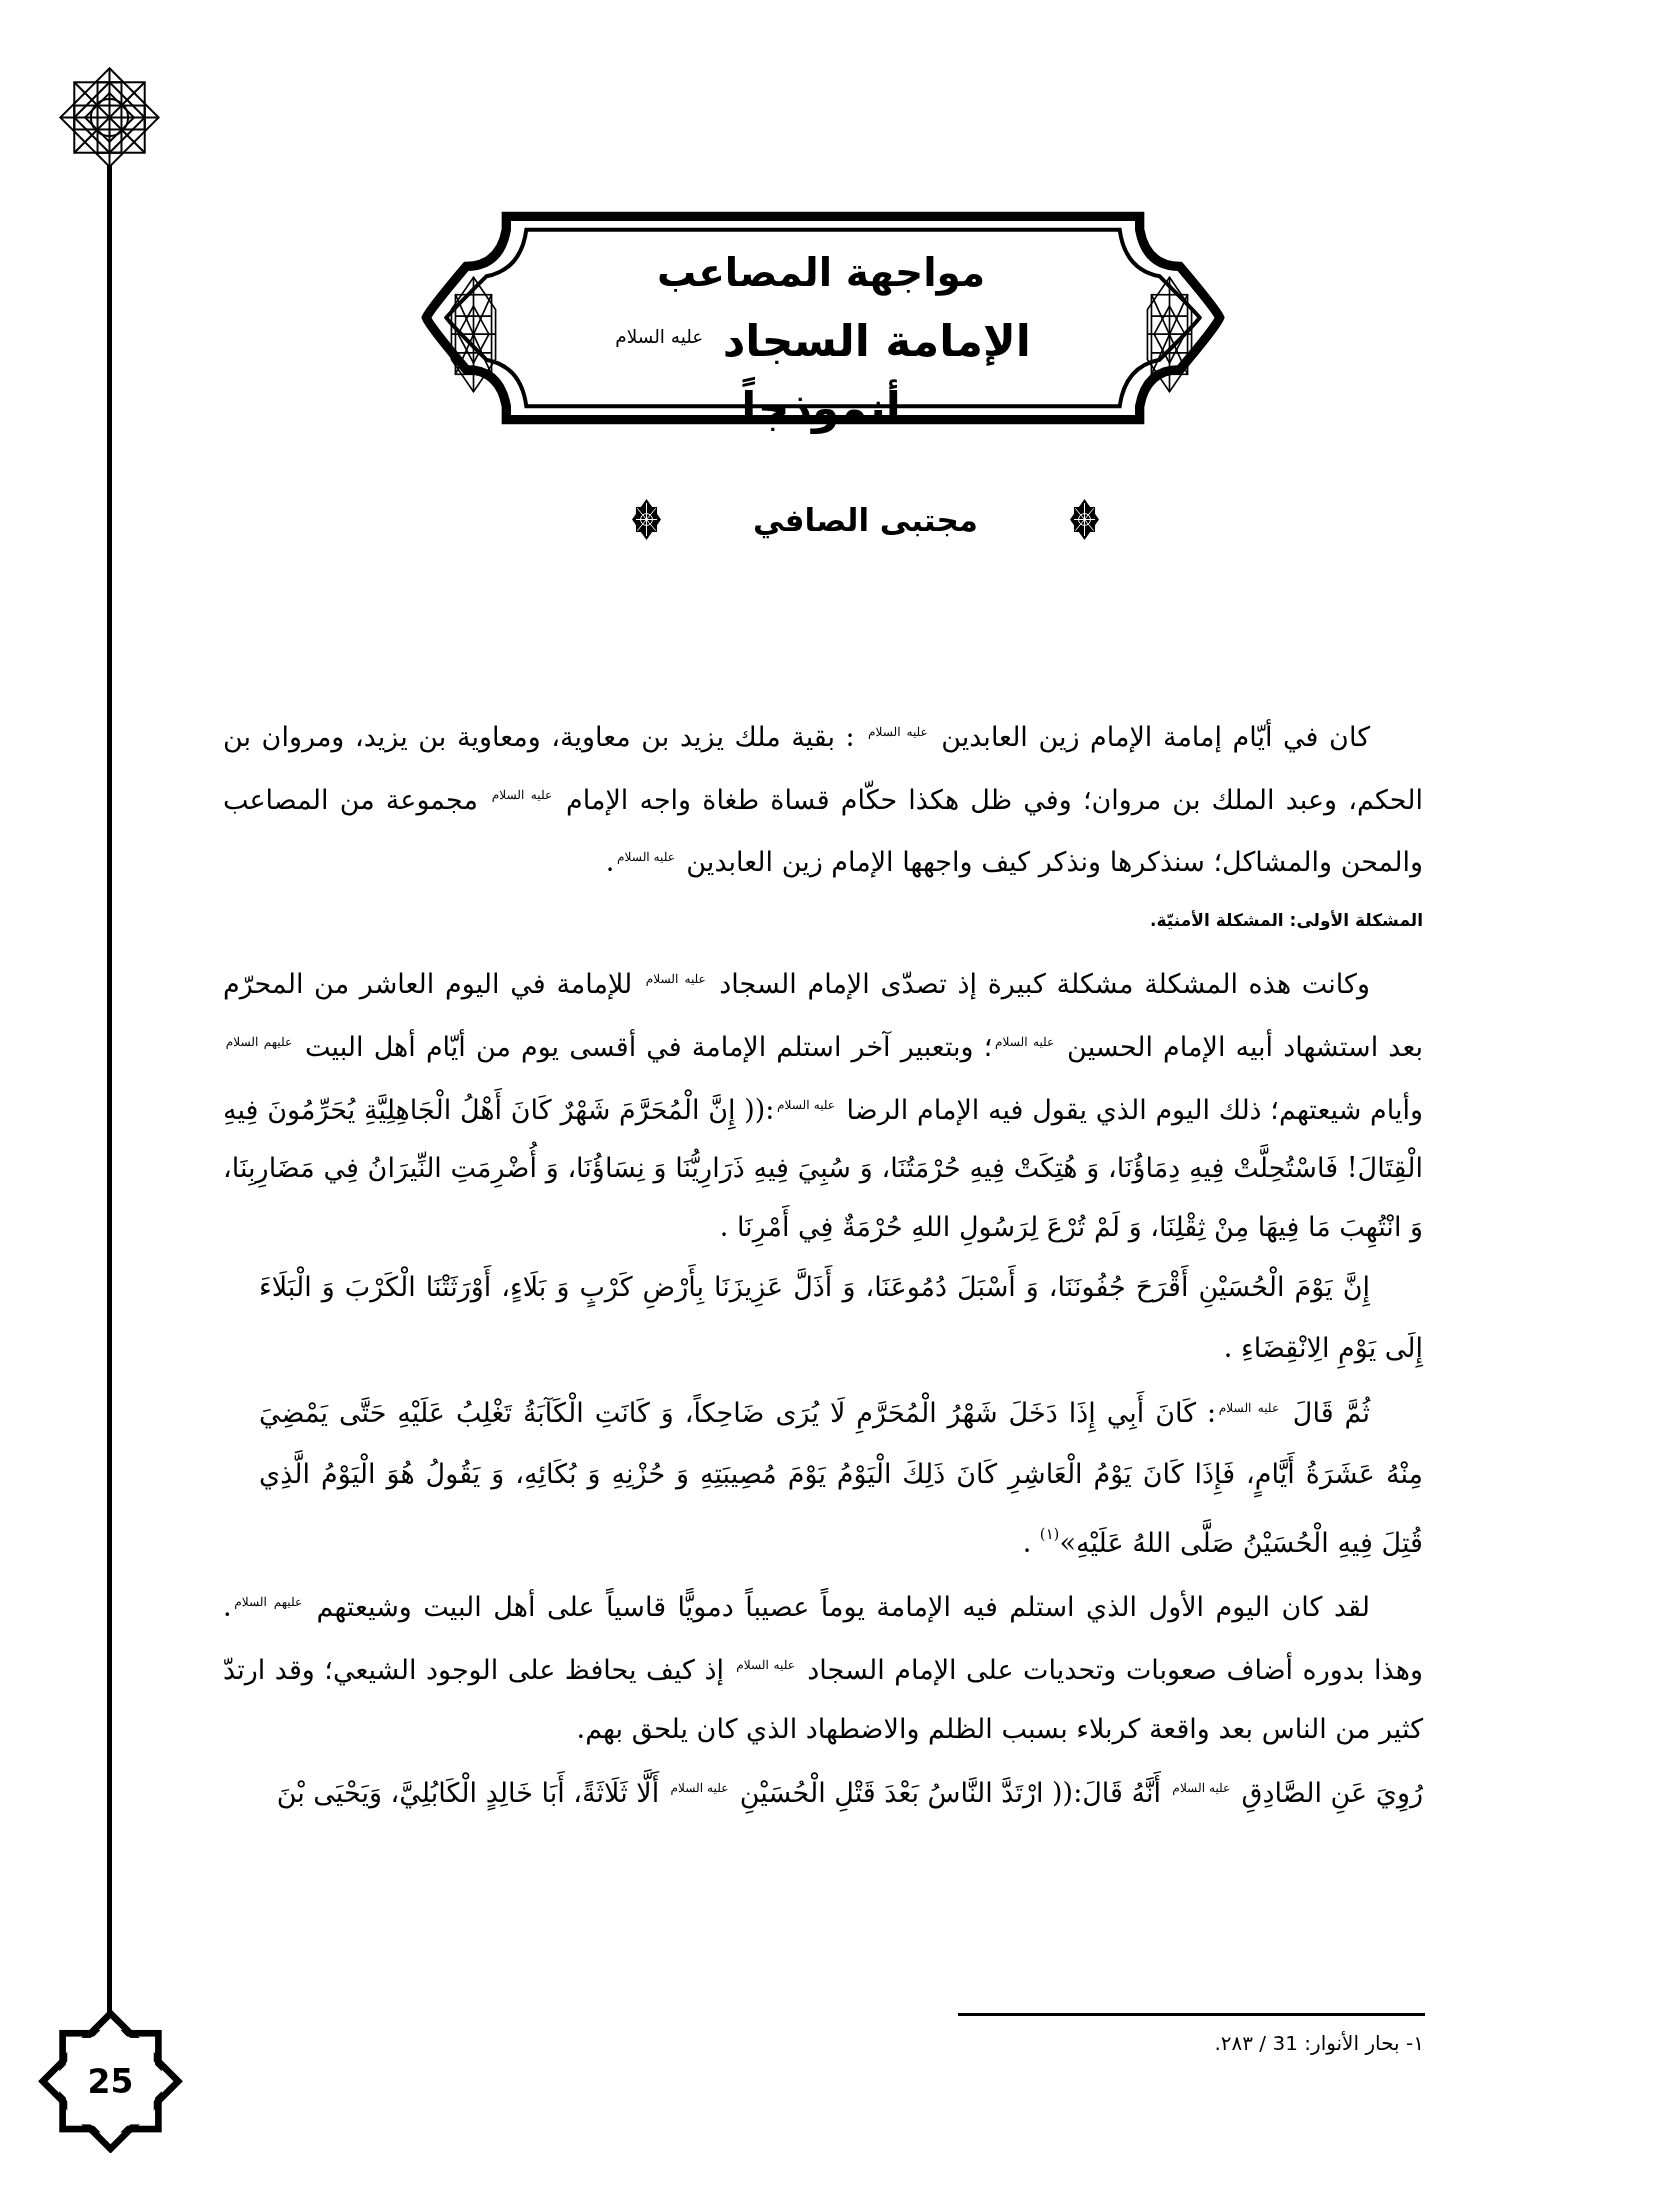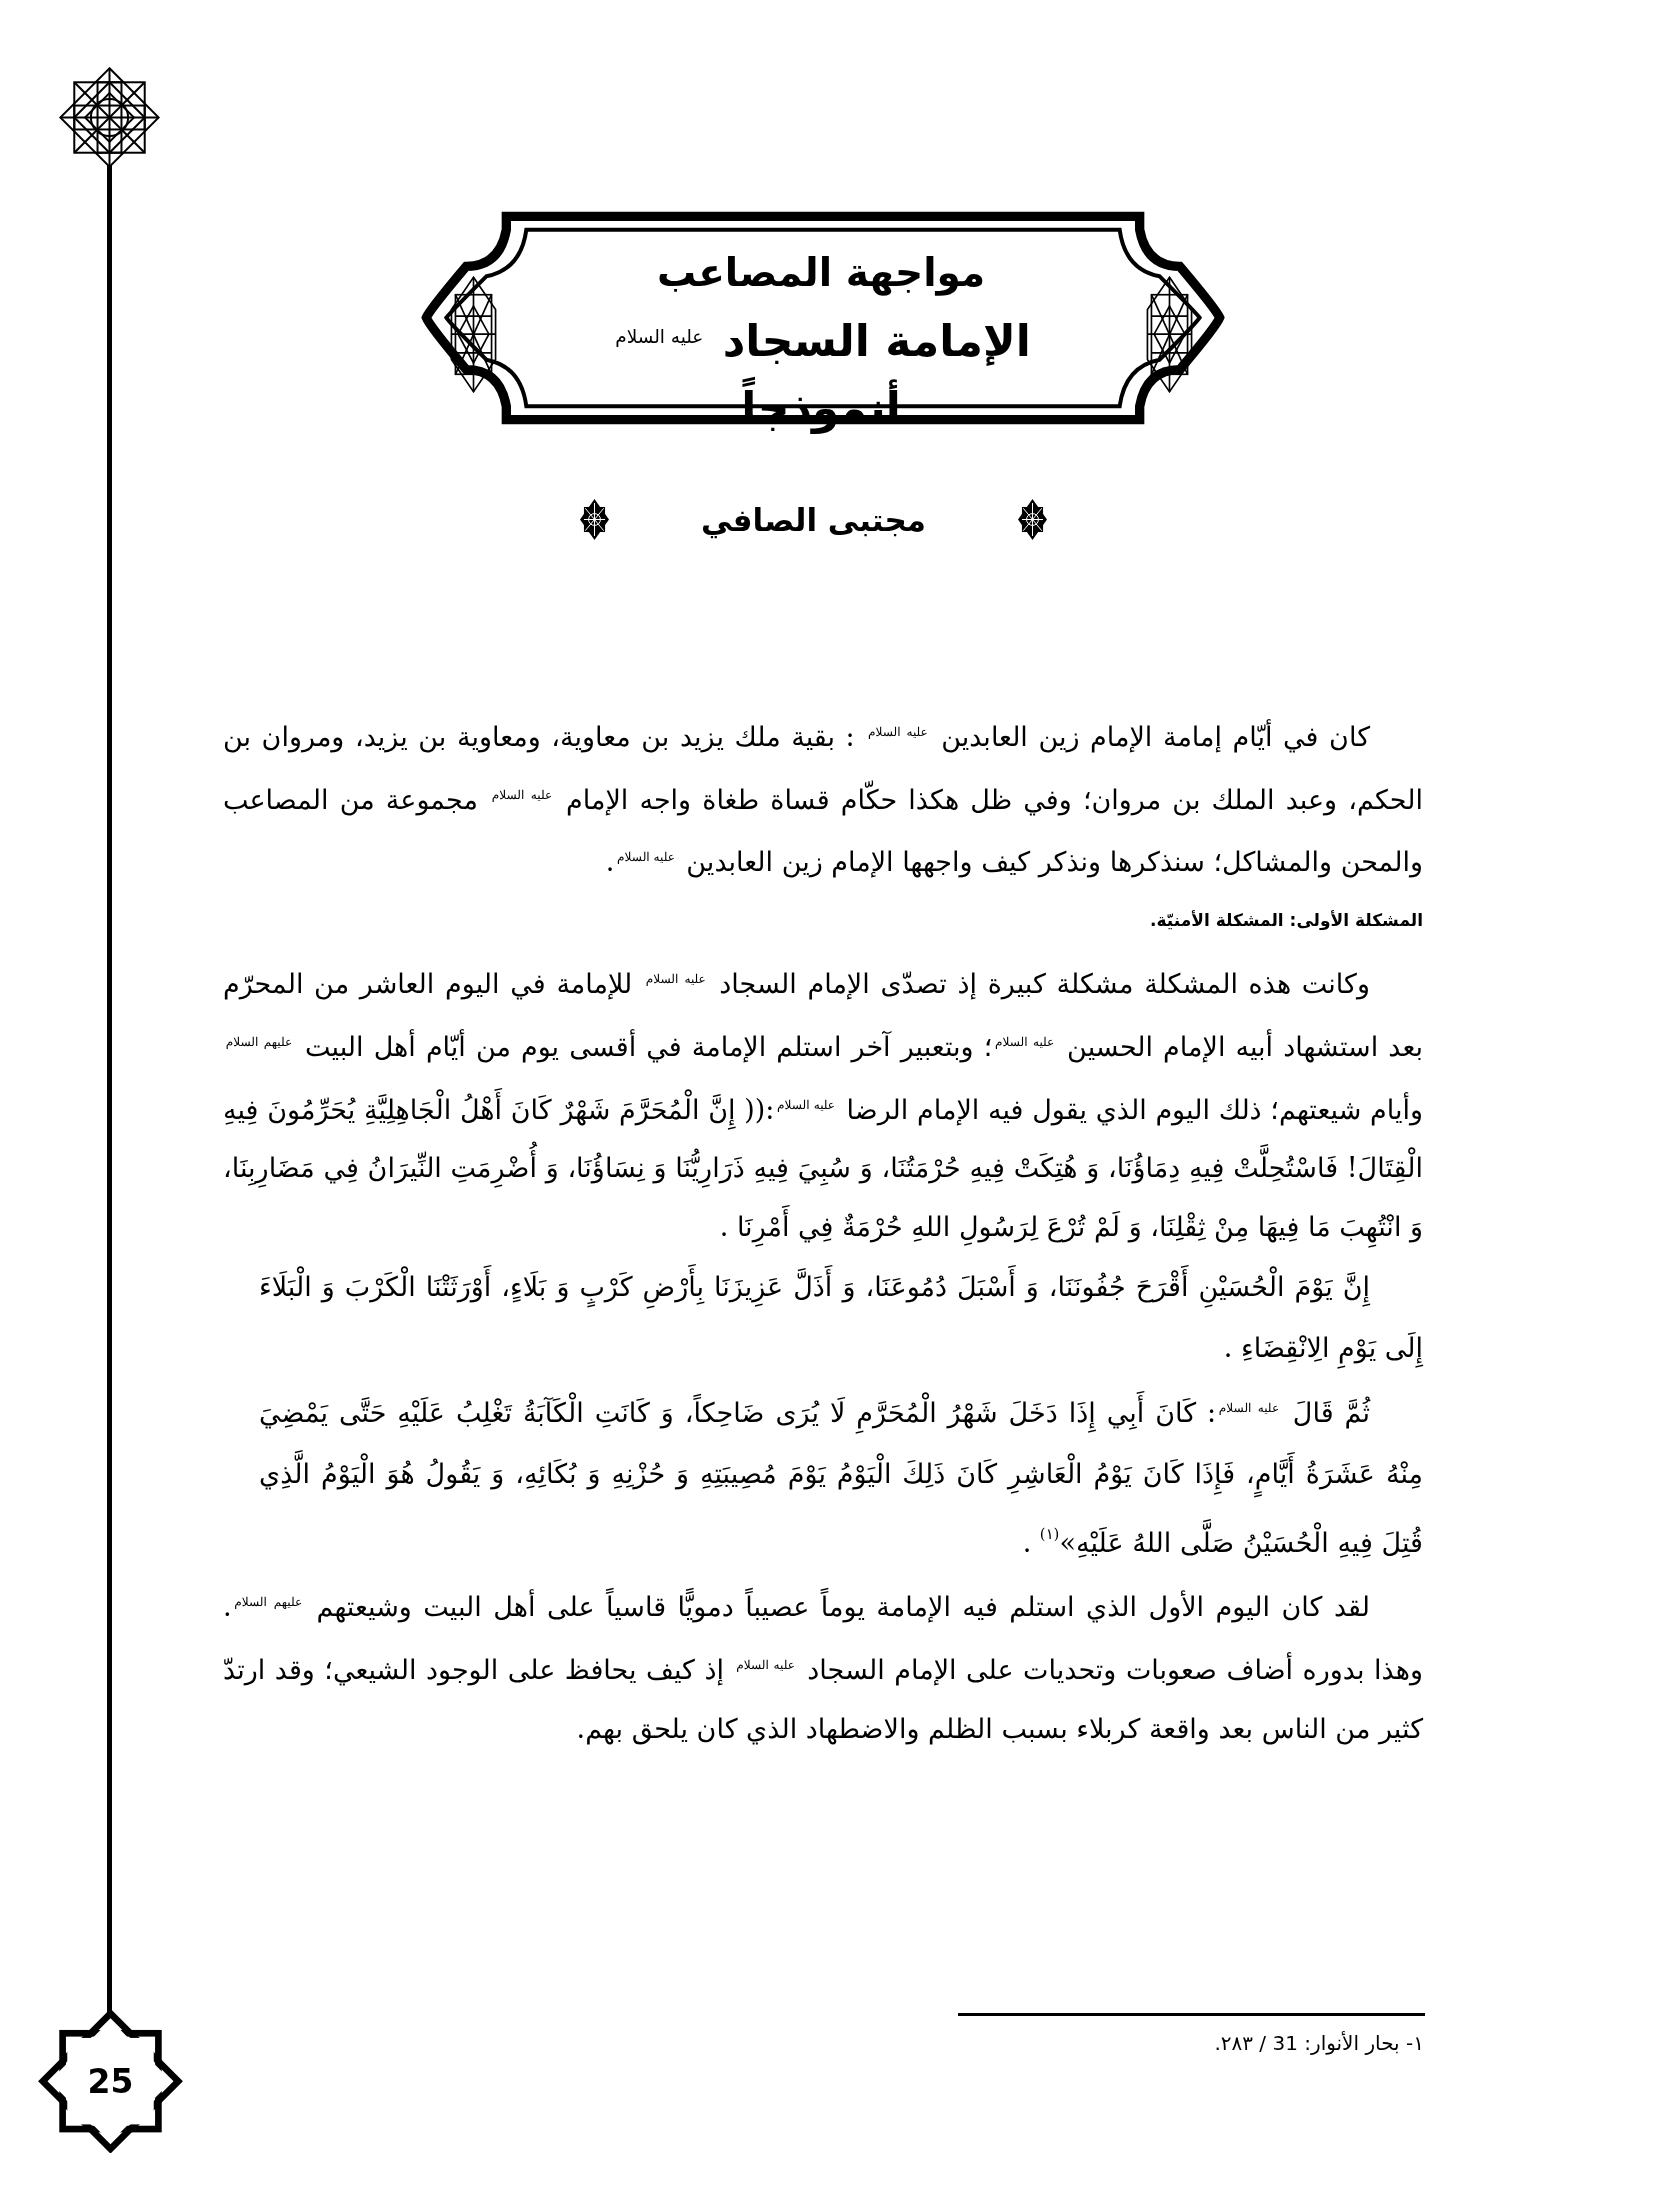--- a/index.html
+++ b/index.html
@@ -87,21 +87,21 @@
     .honorific {
       font-size: 0.42em;
       vertical-align: 0.7em;
       font-weight: normal;
       margin: 0 4px;
     }
 
     
     .author-row {
       position: absolute;
-      left: 580px;
+      left: 632px;
       top: 493px;
       width: 467px;
       height: 53px;
       display: flex;
       align-items: center;
       justify-content: space-between;
       direction: rtl;
     }
     .author-name {
       font-family: "DejaVu Sans", sans-serif;
@@ -308,17 +308,24 @@
     <span class="hon">عليه السلام</span><span>: كَانَ أَبِي إِذَا دَخَلَ شَهْرُ الْمُحَرَّمِ لَا يُرَى ضَاحِكاً، وَ كَانَتِ الْكَآبَةُ تَغْلِبُ عَلَيْهِ حَتَّى يَمْضِيَ مِنْهُ عَشَرَةُ أَيَّامٍ، فَإِذَا كَانَ يَوْمُ الْعَاشِرِ كَانَ ذَلِكَ الْيَوْمُ يَوْمَ مُصِيبَتِهِ وَ حُزْنِهِ وَ بُكَائِهِ، وَ يَقُولُ هُوَ الْيَوْمُ الَّذِي قُتِلَ فِيهِ الْحُسَيْنُ صَلَّى اللهُ عَلَيْهِ»</span><sup class="fnref">(١)</sup><span> .</span>
   </p>
 
   <p class="indent">
     <span>لقد كان اليوم الأول الذي استلم فيه الإمامة يوماً عصيباً دمويًّا قاسياً على أهل البيت وشيعتهم</span>
     <span class="hon">عليهم السلام</span><span>. وهذا بدوره أضاف صعوبات وتحديات على الإمام السجاد</span>
     <span class="hon">عليه السلام</span>
     <span>إذ كيف يحافظ على الوجود الشيعي؛ وقد ارتدّ كثير من الناس بعد واقعة كربلاء بسبب الظلم والاضطهاد الذي كان يلحق بهم.</span>
   </p>
 
+  <p class="hadith">
+    <span>رُوِيَ عَنِ الصَّادِقِ</span>
+    <span class="hon">عليه السلام</span>
+    <span>أَنَّهُ قَالَ:(( ارْتَدَّ النَّاسُ بَعْدَ قَتْلِ الْحُسَيْنِ</span>
+    <span class="hon">عليه السلام</span>
+    <span>أَلَّا ثَلَاثَةً، أَبَا خَالِدٍ الْكَابُلِيَّ، وَيَحْيَى بْنَ</span>
+  </p>
 </div>
 
 <div class="footnote-rule"></div>
 <div class="footnote">١- بحار الأنوار: 31 / ٢٨٣.</div>
 
 
 </body></html>

